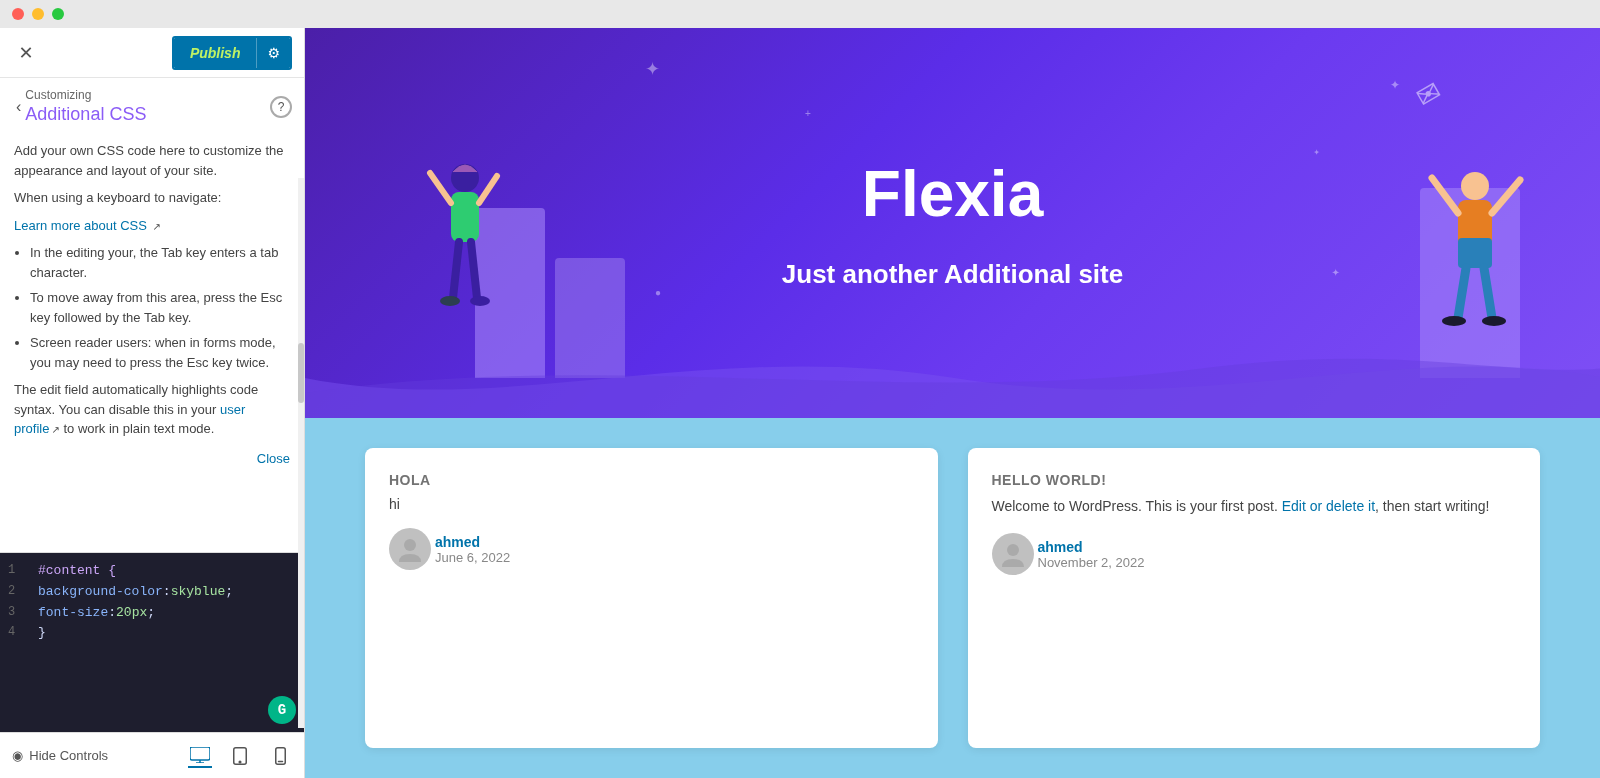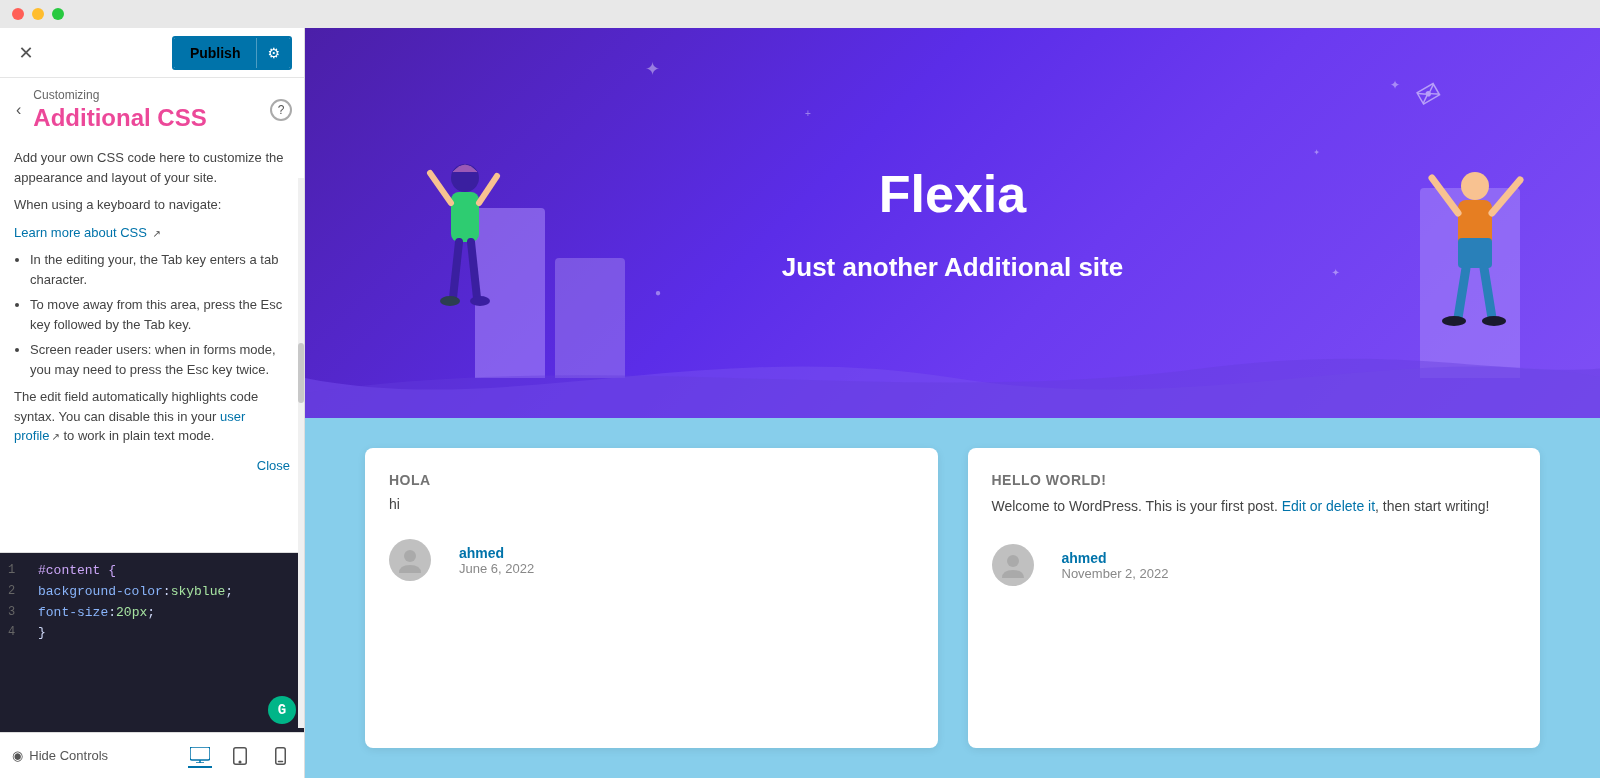--- a/index.html
+++ b/index.html
@@ -45,50 +45,51 @@
       display: flex; align-items: center; justify-content: center;
       cursor: pointer; font-size: 18px; color: #555;
     }
     .publish-group {
       display: flex; align-items: center; gap: 0;
       border: 2px solid #0073aa;
       border-radius: 3px;
     }
     .publish-btn {
       background: #0073aa;
-      color: #000000;
+      color: #bef264;
       border: none;
       padding: 7px 16px;
       font-size: 14px;
       font-weight: 600;
       cursor: pointer;
       border-radius: 1px 0 0 1px;
+      font-style: italic;
     }
     .gear-btn {
       background: #0073aa;
       color: #fff;
       border: none;
       border-left: 1px solid rgba(255,255,255,0.3);
       padding: 7px 10px;
       cursor: pointer;
       font-size: 14px;
       border-radius: 0 1px 1px 0;
     }
 
     
     .panel-nav {
       display: flex; align-items: center; justify-content: space-between;
       padding: 10px 12px 4px;
     }
     .back-arrow {
       color: #555; font-size: 16px; cursor: pointer; padding: 4px;
     }
-    .panel-title-group { flex: 1; margin-left: 8px; }
+    .panel-title-group { flex: 1; }
     .customizing-label { font-size: 12px; color: #666; margin-bottom: 2px; }
-    .panel-title { font-size: 24px; font-weight: 700; color: #ec4899; }
+    .panel-title { font-size: 18px; font-weight: 400; color: #8b5cf6; }
     .help-icon {
       width: 22px; height: 22px; border-radius: 50%; border: 2px solid #aaa;
       display: flex; align-items: center; justify-content: center;
       font-size: 12px; color: #555; cursor: pointer;
     }
 
     
     .panel-scroll-container {
       flex: 1; overflow-y: auto; padding: 12px 14px;
       font-size: 13px; color: #444; line-height: 1.5;
@@ -164,21 +165,21 @@
     .hero-section {
       width: 100%;
       height: 390px;
       background: linear-gradient(135deg, #4b1fa8 0%, #5b2de8 40%, #6b3af0 60%, #7e4ff5 100%);
       position: relative;
       display: flex; align-items: center; justify-content: center;
       flex-direction: column;
       overflow: hidden;
     }
     .hero-title {
-      font-size: 52px; font-weight: 700; color: #fff;
+      font-size: 64px; font-weight: 700; color: #fff;
       margin-bottom: 28px; z-index: 2;
     }
     .hero-subtitle {
       font-size: 26px; font-weight: 600; color: #fff; z-index: 2;
     }
 
     
     .wave-bottom {
       position: absolute; bottom: 0; left: 0; right: 0; height: 100px;
       z-index: 1;
@@ -236,21 +237,21 @@
     .post-title {
       font-size: 14px; font-weight: 700; color: #737373;
       text-transform: uppercase; letter-spacing: 0.5px;
       margin-bottom: 8px;
     }
     .post-excerpt {
       font-size: 14px; color: #444; margin-bottom: 16px; line-height: 1.5;
     }
     .post-excerpt a { color: #0073aa; text-decoration: none; }
     .post-author {
-      display: flex; align-items: center; gap: 28px; margin-top: 27px;
+      display: flex; align-items: center; gap: 4px; margin-top: 16px;
     }
     .author-avatar {
       width: 42px; height: 42px; border-radius: 50%; background: #c0c0c0;
       display: flex; align-items: center; justify-content: center;
       color: #888; font-size: 20px;
     }
     .author-info { display: flex; flex-direction: column; }
     .author-name { font-size: 14px; color: #0073aa; font-weight: 600; }
     .post-date { font-size: 13px; color: #888; }
 

